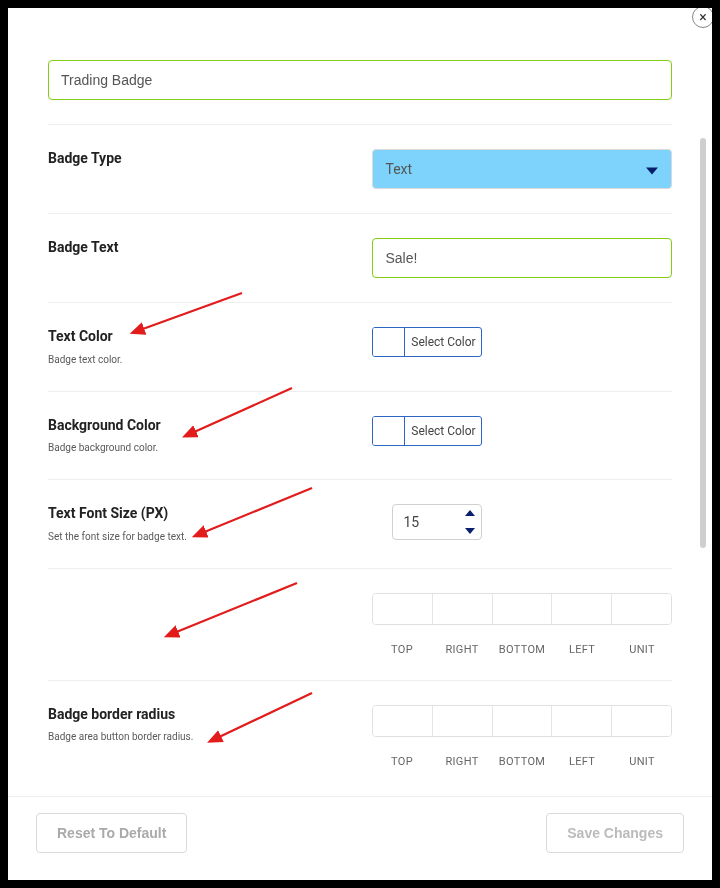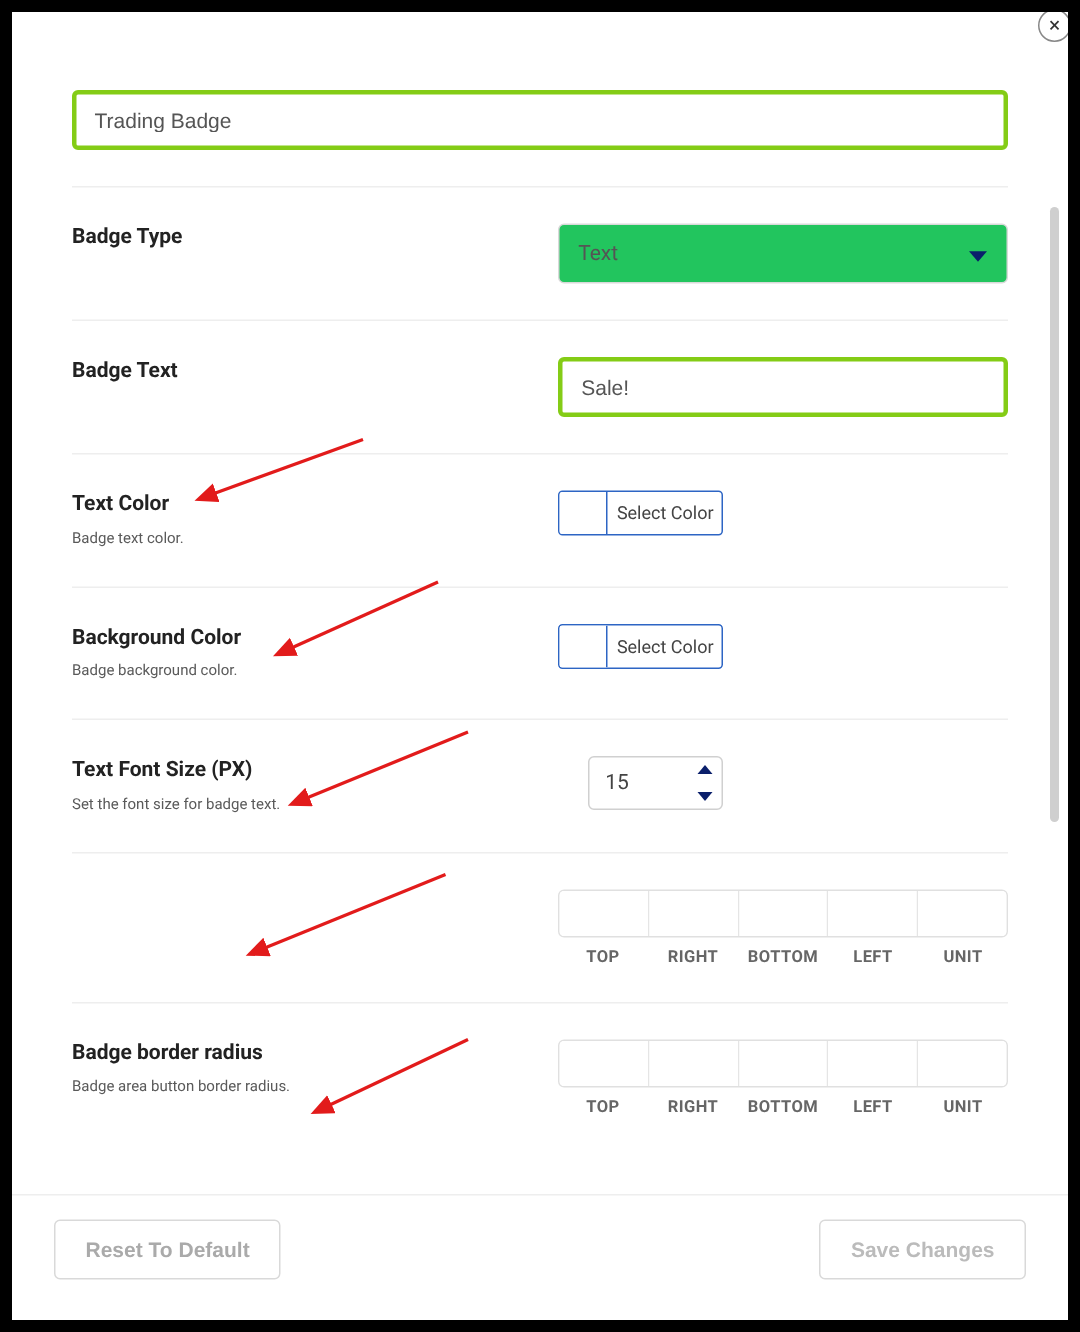--- a/index.html
+++ b/index.html
@@ -9,39 +9,39 @@
   .viewport { position:absolute; left:24px; right:24px; top:20px; bottom:80px; overflow:hidden; }
   .content { padding: 8px 16px 0 16px; position:relative; }
   .row { display:flex; align-items:flex-start; padding:24px 0; border-bottom:1px solid #eee; }
   .row:last-child { border-bottom:none; }
   .label-col { flex: 0 0 52%; padding-right:12px; }
   .label-col.wide { flex: 0 0 45%; }
   .control-col { flex: 1 1 auto; display:flex; align-items:center; }
   .control-col.padgrid { justify-content:flex-end; }
   .field-label { font-weight:700; font-size:14px; color:#222; line-height:1.4; }
   .field-desc { font-size:10px; color:#5a5a5a; margin-top:6px; line-height:1.4; }
-  .text-input { width:100%; height:40px; border:3px solid #84cc16; border-radius:4px; padding:0 12px; font-size:14px; color:#555; }
+  .text-input { width:100%; height:40px; border:1px solid #84cc16; border-radius:4px; padding:0 12px; font-size:14px; color:#555; }
   .select-wrap { position:relative; width:100%; }
-  .select-input { width:100%; height:40px; border:1px solid #d9d9d9; border-radius:4px; padding:0 12px; font-size:14px; color:#555; background:#22c55e; display:flex; align-items:center; cursor:pointer; }
+  .select-input { width:100%; height:40px; border:1px solid #d9d9d9; border-radius:4px; padding:0 12px; font-size:14px; color:#555; background:#7dd3fc; display:flex; align-items:center; cursor:pointer; }
   .select-caret { position:absolute; right:14px; top:50%; transform:translateY(-50%); color:#0a1f6b; }
   .caret-down { width:0; height:0; border-left:6px solid transparent; border-right:6px solid transparent; border-top:7px solid #0a1f6b; display:inline-block; }
   .colorpick { display:flex; border:1px solid #2d65c4; border-radius:3px; overflow:hidden; height:30px; width:110px; cursor:pointer; }
   .swatch { width:32px; background:#fff; border-right:1px solid #2d65c4; }
   .colorpick-label { flex:1; display:flex; align-items:center; justify-content:center; font-size:12px; color:#444; }
   .num-wrap { position:relative; width:90px; height:36px; border:1px solid #d0d0d0; border-radius:4px; display:flex; align-items:center; padding:0 22px 0 10px; font-size:14px; color:#444; margin-left:20px;}
   .spinner { position:absolute; right:4px; top:2px; bottom:2px; width:14px; display:flex; flex-direction:column; justify-content:space-between; }
   .spin-up, .spin-down { cursor:pointer; display:flex; align-items:center; justify-content:center; height:12px; }
   .tri-up { width:0; height:0; border-left:5px solid transparent; border-right:5px solid transparent; border-bottom:6px solid #0a1f6b; }
   .tri-down { width:0; height:0; border-left:5px solid transparent; border-right:5px solid transparent; border-top:6px solid #0a1f6b; }
   .padgrid-wrap { width:300px; }
   .padgrid-inputs { display:flex; border:1px solid #e0e0e0; border-radius:4px; height:32px; overflow:hidden; }
   .padgrid-inputs .cell { flex:1; border-right:1px solid #e5e5e5; }
   .padgrid-inputs .cell:last-child { border-right:none; }
   .padgrid-inputs input { width:100%; height:100%; border:none; text-align:center; font-size:13px; color:#333; outline:none; }
-  .padgrid-labels { display:flex; margin-top:6px;font-weight:bold; }
+  .padgrid-labels { display:flex; margin-top:18px; }
   .padgrid-labels .plabel { flex:1; text-align:center; font-size:11px; color:#666; letter-spacing:0.3px; }
   .footer { position:absolute; left:0; right:0; bottom:12px; height:72px; border-top:1px solid #eee; display:flex; align-items:center; justify-content:space-between; padding:0 28px; background:#fff; }
   .btn { height:40px; padding:0 20px; border:1px solid #d9d9d9; border-radius:4px; background:#fff; font-size:14px; color:#aaa; font-weight:600; cursor:pointer; }
   .btn.primary { color:#bbb; }
   .scrollbar { position:absolute; right:6px; top:130px; width:6px; height:410px; background:#cfcfcf; border-radius:3px; }
   svg.arrows { position:absolute; top:0; left:0; pointer-events:none; z-index:10; }
 </style>
 </head>
 <body>
 

